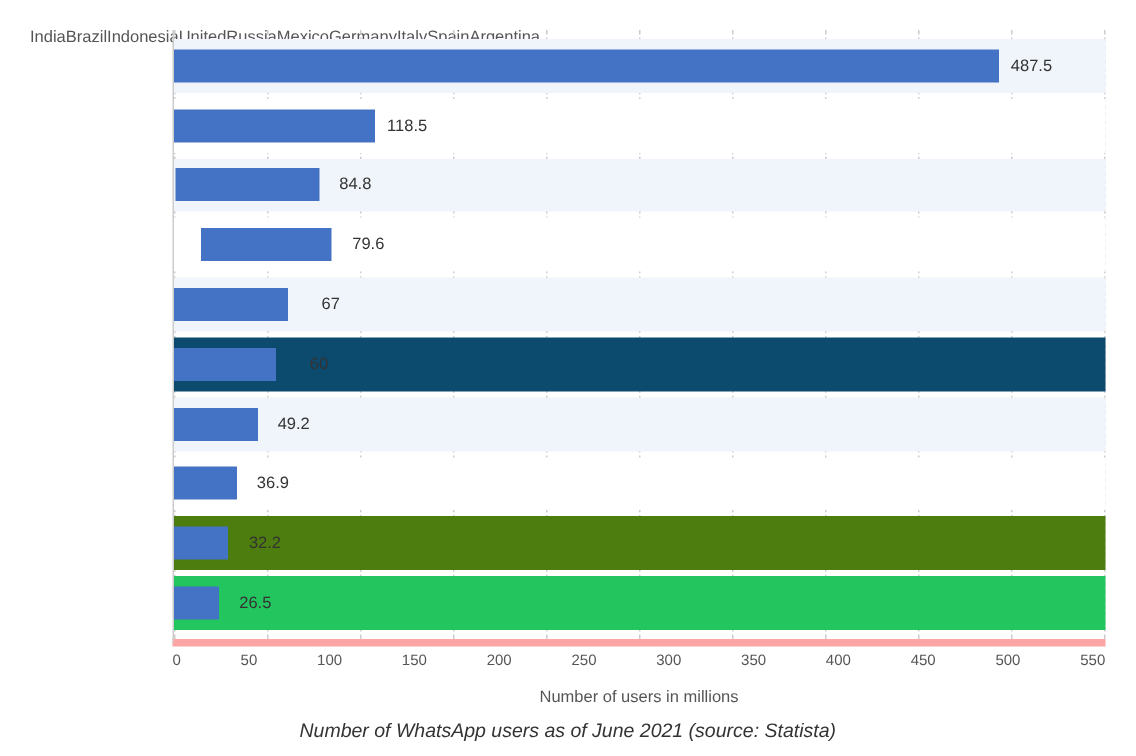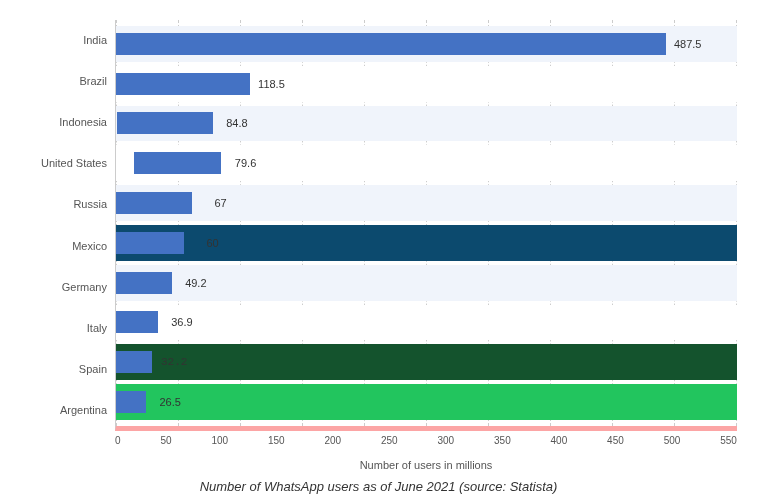--- a/index.html
+++ b/index.html
@@ -22,21 +22,21 @@
       display: flex;
       flex-direction: column;
     }
     .chart-area {
       display: flex;
       flex: 1;
       position: relative;
     }
     .y-axis-labels {
       display: flex;
-      flex-direction: column;
+      flex-direction: row;
       justify-content: space-around;
       padding-right: 8px;
       width: 95px;
       text-align: right;
     }
     .y-label {
       font-size: 11px;
       color: #555;
       line-height: 1;
     }
@@ -178,21 +178,21 @@
           <div class="bar-row" style="background: rgb(240, 244, 251); width: 100%; padding-left: 0px;">
             <div class="bar" style="width: 8.94545%; padding-left: 34px;">
               <div class="bar-label">49.2</div>
             </div>
           </div>
           <div class="bar-row" style="background: rgb(255, 255, 255); width: 100%; padding-left: 0px;">
             <div class="bar" style="width: 6.70909%;">
               <div class="bar-label">36.9</div>
             </div>
           </div>
-          <div class="bar-row" style="background: #14532d; width: 100%; padding-left: 0px; font-family: Liberation Mono, monospace;">
+          <div class="bar-row" style="background: #4d7c0f; width: 100%; padding-left: 0px;">
             <div class="bar" style="width: 5.85455%;">
               <div class="bar-label">32.2</div>
             </div>
           </div>
           <div class="bar-row" style="background: #22c55e; width: 100%; padding-left: 0px;">
             <div class="bar" style="width: 4.81818%;">
               <div class="bar-label">26.5</div>
             </div>
           </div>
         </div>

